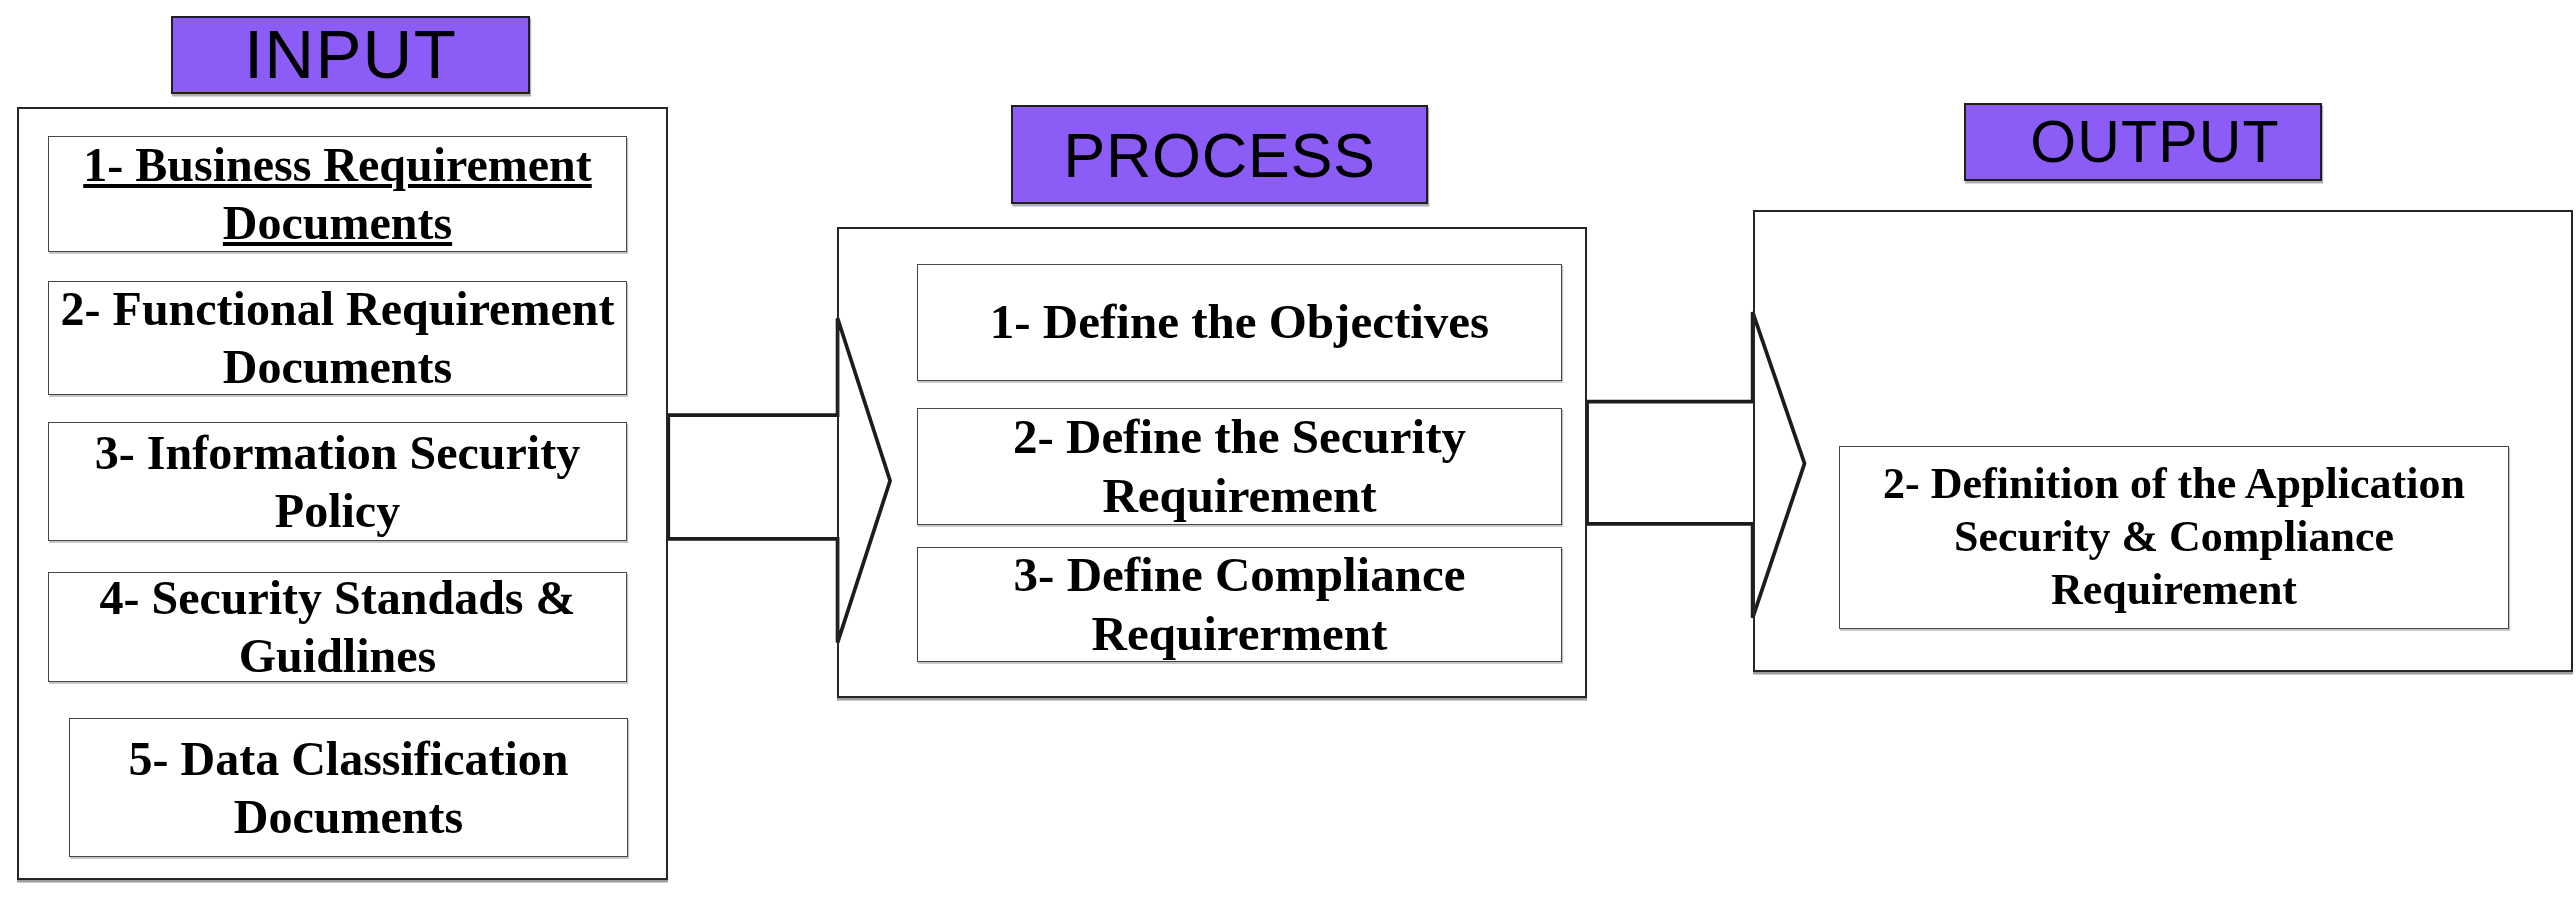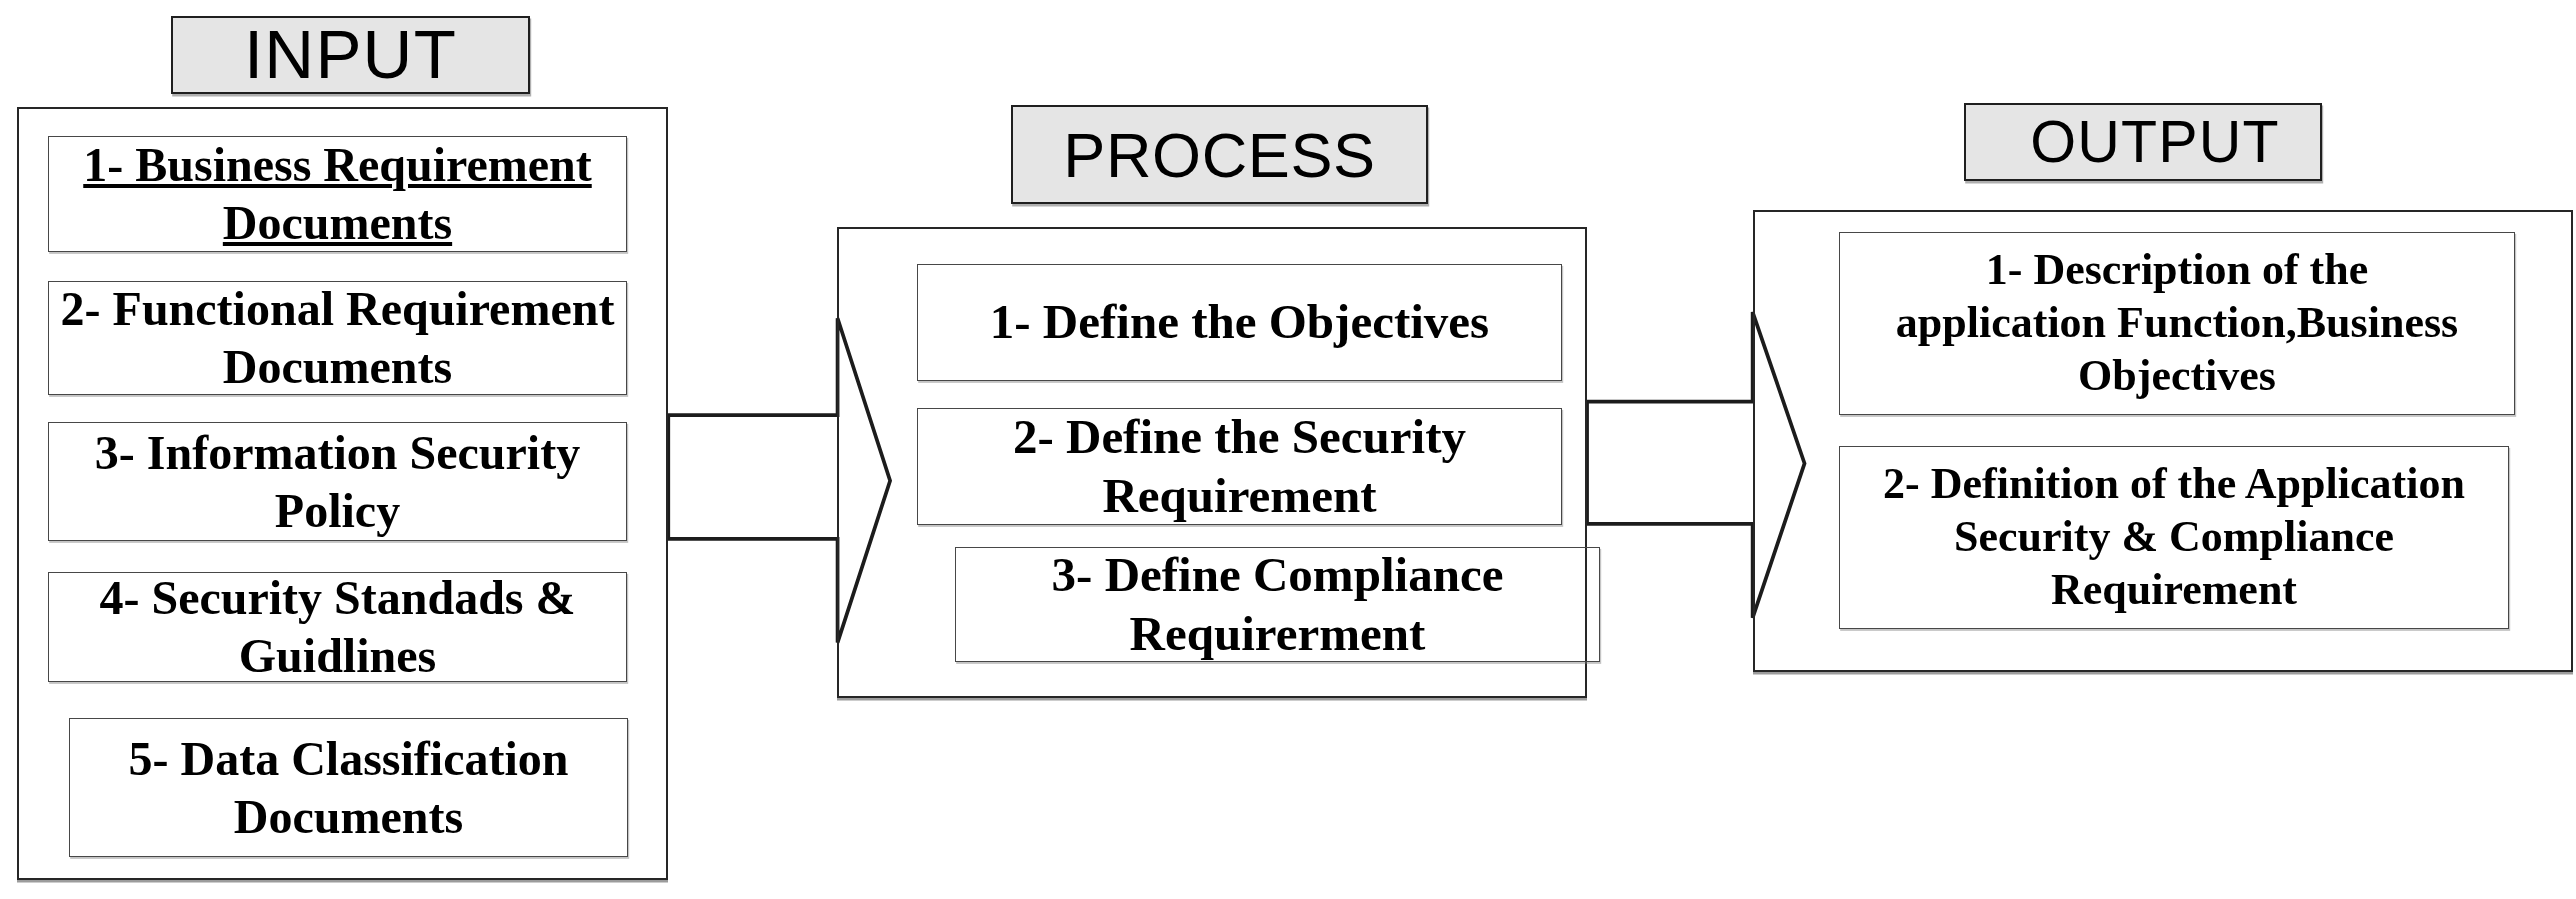--- a/index.html
+++ b/index.html
@@ -19,21 +19,21 @@
     position: absolute;
     left: 0; top: 0;
     width: 2576px;
     height: 899px;
     pointer-events: none;
   }
   .titlebox {
     position: absolute;
     box-sizing: border-box;
     border: 2.5px solid #1f1f1f;
-    background: #e5e5e5;
+    background: #8b5cf6;
     box-shadow: 1.2px 2.5px 0 rgba(110,110,110,0.55);
     display: flex;
     align-items: center;
     justify-content: center;
     color: #000000;
     white-space: nowrap;
   }
   .titlebox .t-label { display: block; }
   .title-regular { font-weight: 400; letter-spacing: 1.2px; }
   .title-bold   { font-weight: 400; letter-spacing: 0.6px; }
@@ -100,30 +100,27 @@
 
   <div class="titlebox title-bold" style="left:1011px; top:105px; width:417px; height:99px; font-size:63px;">
     <span class="t-label">PROCESS</span>
   </div>
 
   <div class="container" style="left:837px; top:227px; width:750px; height:471px;"></div>
 
   <div class="item item-process" style="left:917px; top:264px; width:645px; height:117px;">1- Define the Objectives</div>
   <div class="item item-process" style="left:917px; top:408px; width:645px; height:117px;">2- Define the Security
 Requirement</div>
-  <div class="item item-process" style="left:955px; top:547px; width:645px; height:115px;">3- Define Compliance
+  <div class="item item-process" style="left:917px; top:547px; width:645px; height:115px;">3- Define Compliance
 Requirerment</div>
 
   <div class="titlebox title-regular" style="left:1964px; top:103px; width:358px; height:78px; font-size:59px;padding-left:24px;">
     <span class="t-label">OUTPUT</span>
   </div>
 
   <div class="container" style="left:1753px; top:210px; width:820px; height:462px;"></div>
 
-  <div class="item item-output" style="left:1839px; top:232px; width:676px; height:183px;">1- Description of the
-application Function,Business
-Objectives</div>
   <div class="item item-output" style="left:1839px; top:446px; width:670px; height:183px;">2- Definition of the Application
 Security &amp; Compliance
 Requirement</div>
 
 </div>
 
 
 </body></html>

